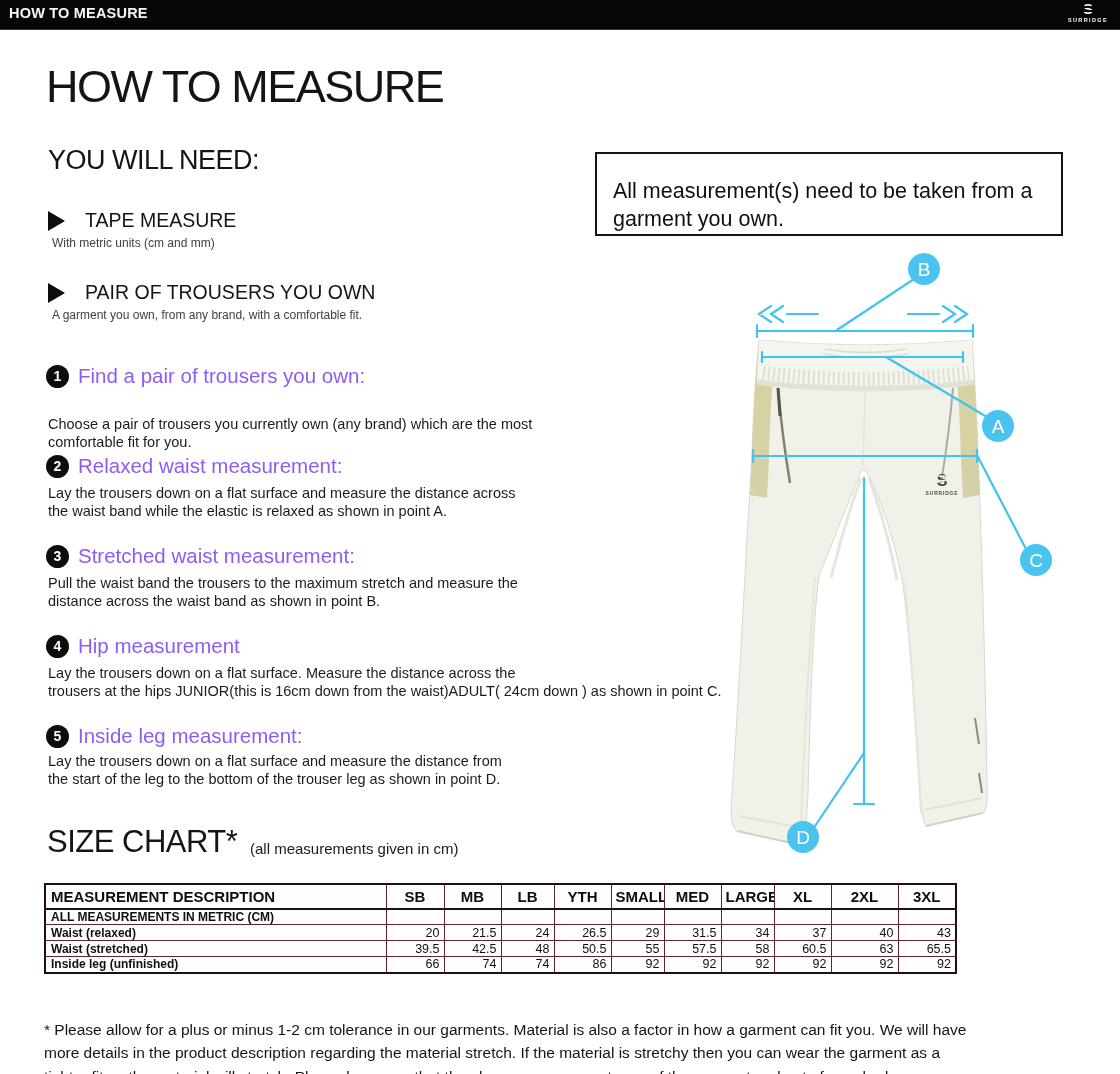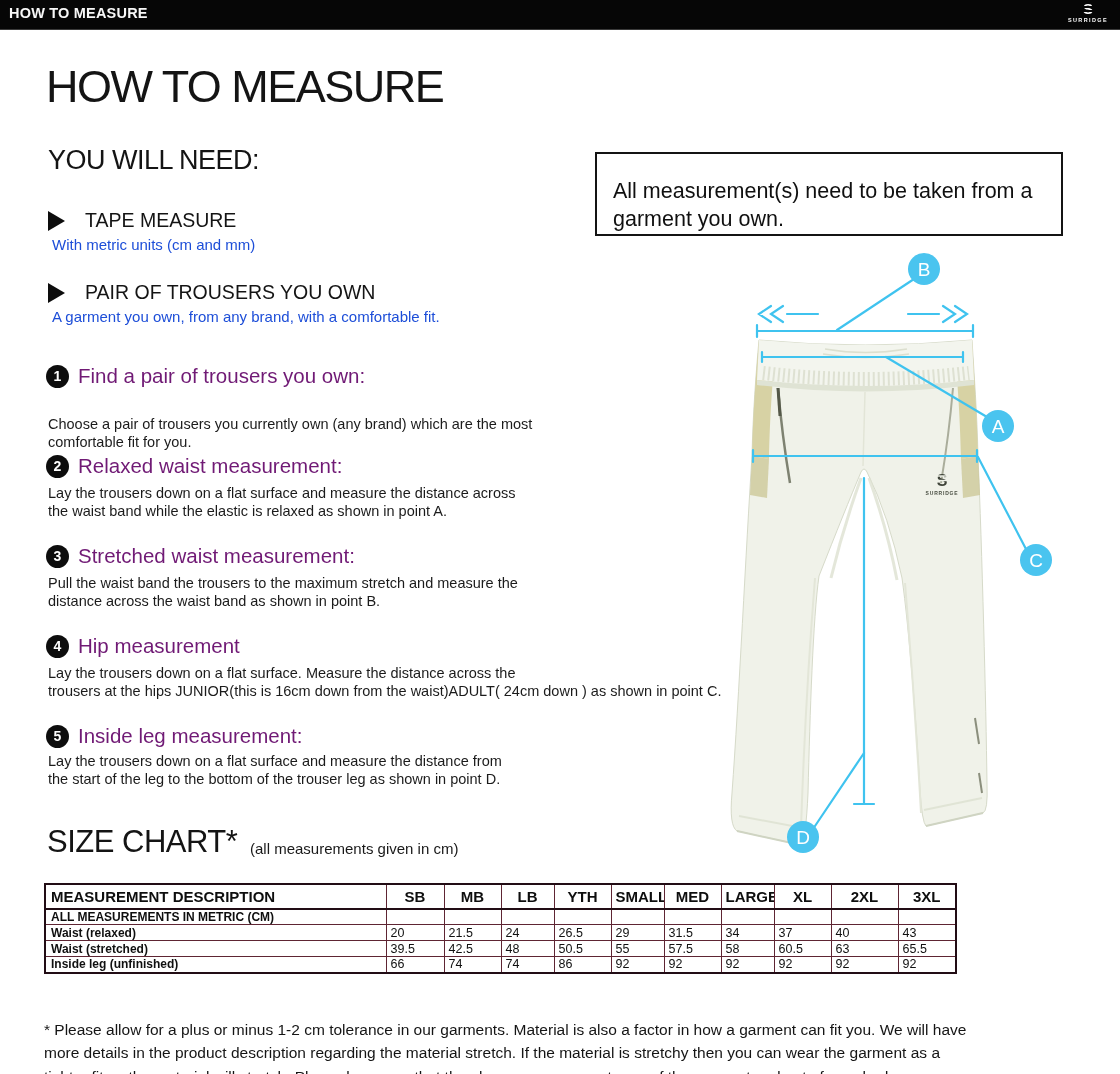--- a/index.html
+++ b/index.html
@@ -15,39 +15,39 @@
   .brand-s::before,.brand-s::after{content:"";position:absolute;left:-2px;right:-2px;height:1.5px;background:#060606;}
   .brand-s::before{top:4px}.brand-s::after{top:8px}
   .brand-name{display:block;font-size:5.5px;font-weight:700;letter-spacing:1.4px;margin-top:1px;}
   
   h1.page-title{position:absolute;left:46px;top:61px;margin:0;font-size:45px;font-weight:400;letter-spacing:-1.5px;color:#141414;}
   .ywn-heading{position:absolute;left:48px;top:145px;font-size:27px;letter-spacing:-.5px;color:#141414;}
   
   .need-row{position:absolute;display:flex;align-items:center;gap:20px;}
   .tri{width:0;height:0;border-left:17px solid #0d0d0d;border-top:10px solid transparent;border-bottom:10px solid transparent;}
   .need-title{font-size:19.5px;color:#141414;}
-  .need-sub{position:absolute;font-size:15px;color:#1d4ed8;}
+  .need-sub{position:absolute;font-size:12px;color:#404040;}
   
   .step{position:absolute;left:46px;display:flex;align-items:center;gap:9px;}
   .badge{width:23px;height:23px;border-radius:50%;background:#0d0d0d;color:#fff;font-size:14px;font-weight:700;line-height:23px;text-align:center;flex:0 0 auto;}
-  .step-title{font-size:20.5px;color:#701a75;text-align:right;}
+  .step-title{font-size:20.5px;color:#8b5cf6;text-align:right;}
   .step-body{position:absolute;left:48px;font-size:14.5px;line-height:1.24;color:#1b1b1b;white-space:pre-line;width:700px;}
   
   .note-box{position:absolute;left:595px;top:152px;width:468px;height:84px;box-sizing:border-box;border:2px solid #141414;padding:24px 16px;font-size:21.5px;line-height:1.28;color:#101010;}
   
   .figure{position:absolute;left:695px;top:248px;width:380px;height:625px;}
   
   .sc-heading{position:absolute;left:47px;top:824px;font-size:31px;letter-spacing:-.5px;color:#141414;}
   .sc-sub{position:absolute;left:250px;top:840px;font-size:15px;color:#191919;}
   table.size-chart{position:absolute;left:44px;top:883px;width:911px;border-collapse:collapse;table-layout:fixed;border:2.5px solid #220d15;}
   .size-chart th,.size-chart td{border:1.5px solid #5e2533;padding:0 4px;box-sizing:border-box;overflow:hidden;white-space:nowrap;}
   .size-chart th{font-size:15px;font-weight:700;height:25px;text-align:center;color:#0e0e0e;border-bottom:2px solid #220d15;}
   .size-chart th.desc,.size-chart td.desc{text-align:left;padding-left:5px;}
   .size-chart tr.metric td{font-size:11px;font-weight:700;height:14px;color:#0e0e0e;}
-  .size-chart tbody td{font-size:12.5px;text-align:left;height:16px;color:#101010;}
+  .size-chart tbody td{font-size:12.5px;text-align:right;height:16px;color:#101010;}
   .size-chart tbody td.desc{font-size:12px;font-weight:700;}
   
   .footnote{position:absolute;left:44px;top:1018px;width:1048px;font-size:15.5px;line-height:1.5;color:#151515;white-space:pre-line;}
 </style>
 </head>
 <body>
 
 <div class="topbar">
   <span class="topbar-title">HOW TO MEASURE</span>
   <div class="brand">

